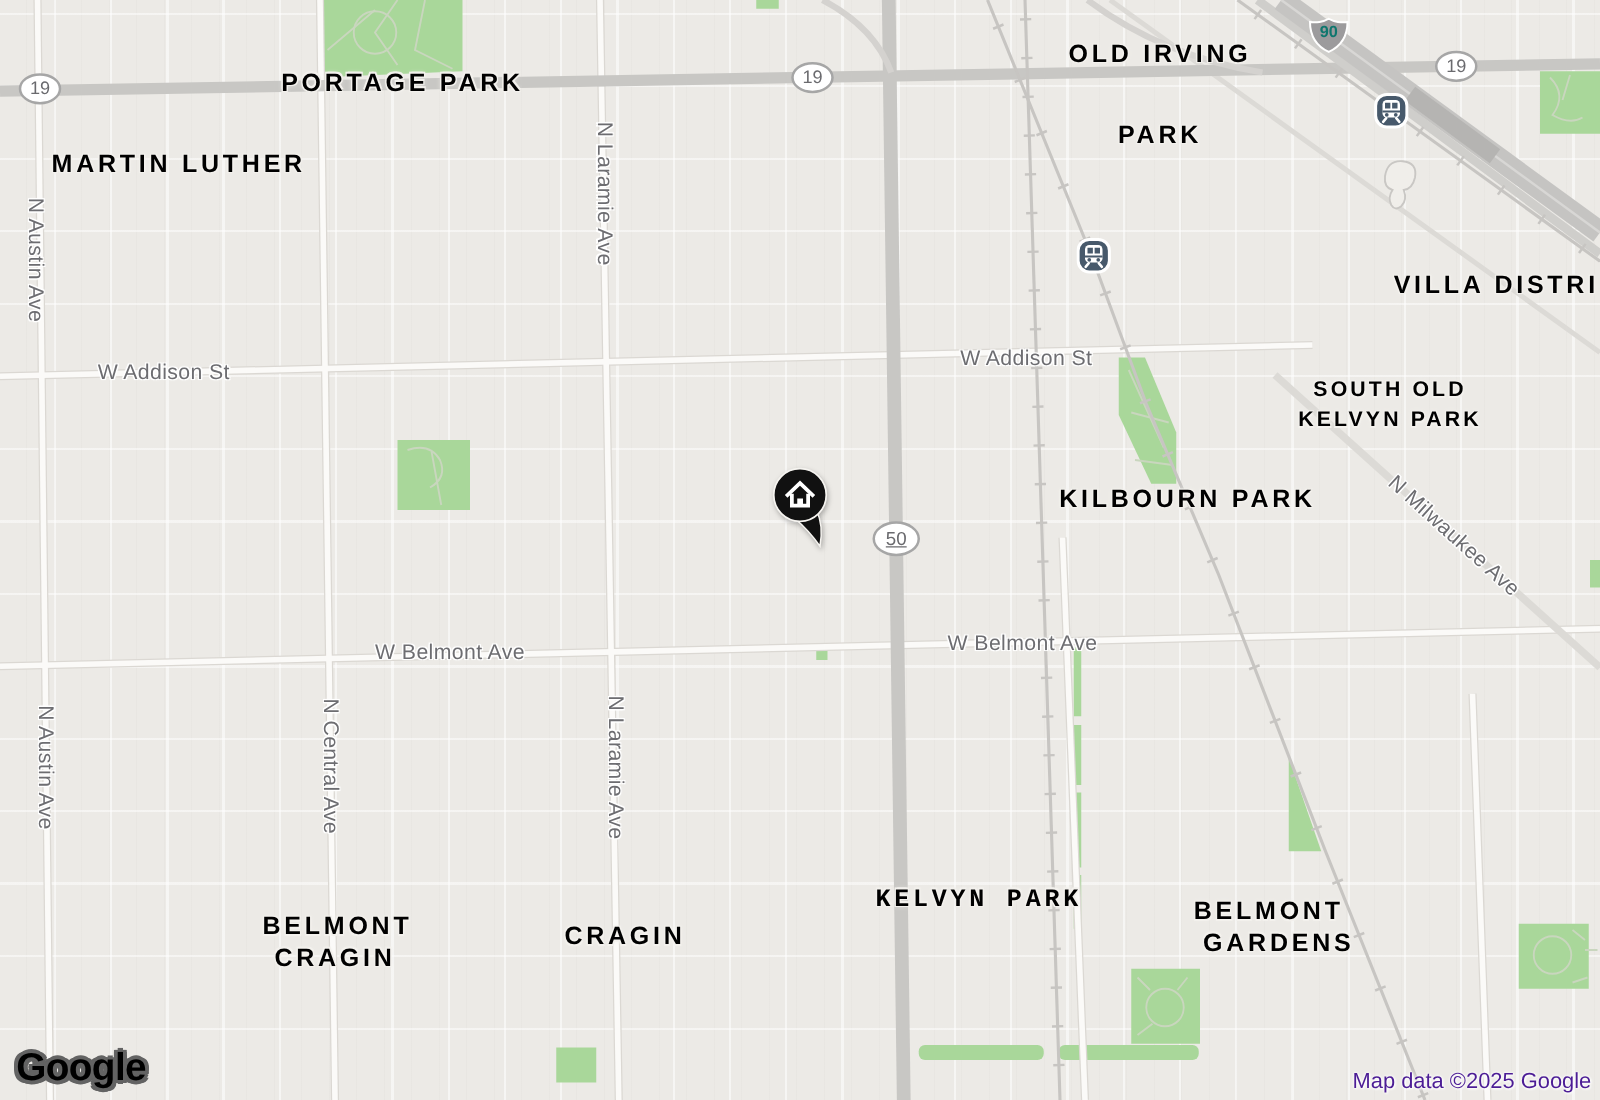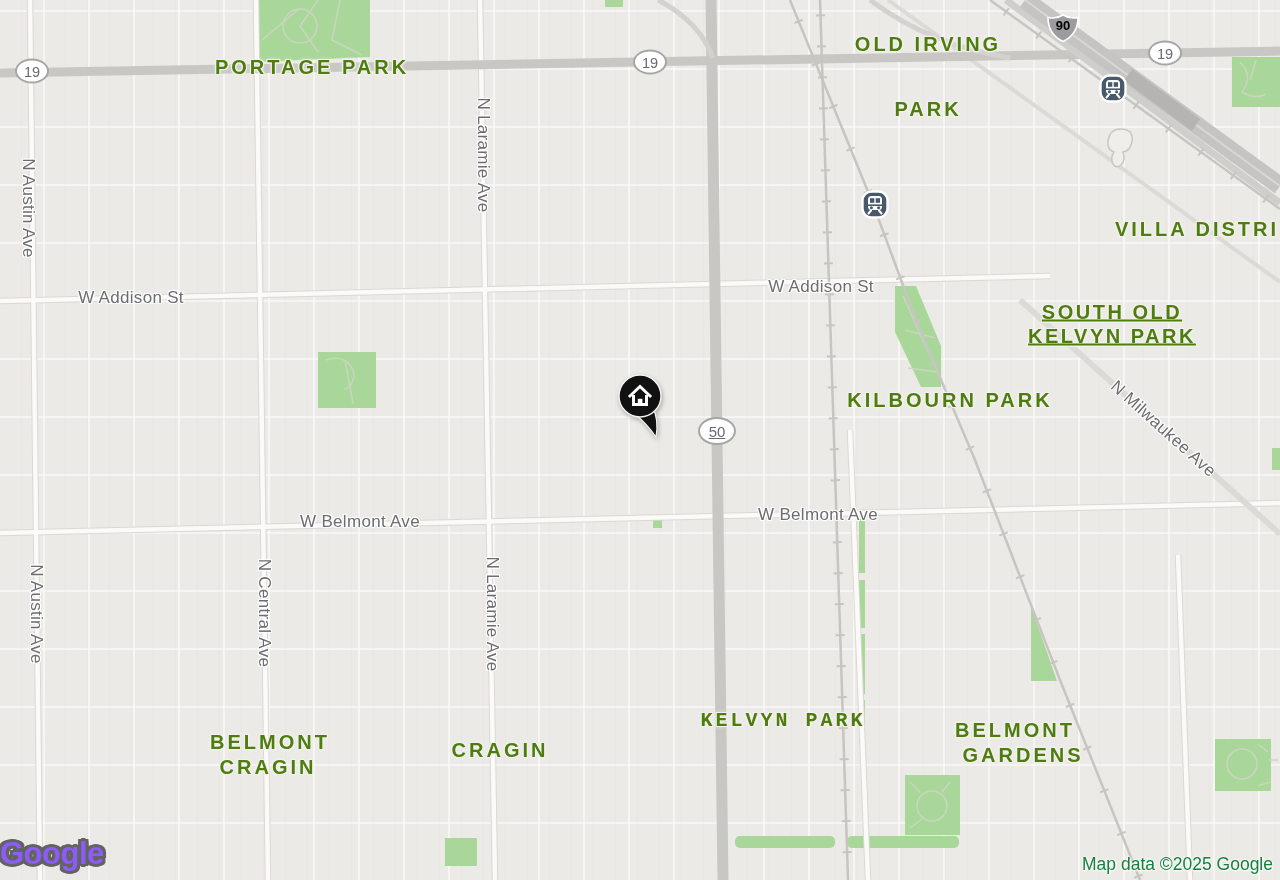--- a/index.html
+++ b/index.html
@@ -8,44 +8,44 @@
   
   #map::before{
     content:"";position:absolute;inset:0;pointer-events:none;
     background-image:
       repeating-linear-gradient(90deg, rgba(255,255,255,0) 0 43px, rgba(255,255,255,.55) 43px 45px),
       repeating-linear-gradient(0deg,  rgba(255,255,255,0) 0 56px, rgba(255,255,255,.5) 56px 58px),
       repeating-linear-gradient(90deg, rgba(190,187,182,0) 0 21px, rgba(190,187,182,.08) 21px 22px);
   }
   #mapsvg{position:absolute;left:0;top:0;}
   .lbl{position:absolute;white-space:nowrap;transform:translate(-50%,-50%);pointer-events:none;}
-  .nl{font-size:20px;font-weight:700;letter-spacing:3px;color:#4d7c0f;
+  .nl{font-size:20px;font-weight:700;letter-spacing:3px;color:#000000;
       text-shadow:-1px -1px 0 #f3f1ed,1px -1px 0 #f3f1ed,-1px 1px 0 #f3f1ed,1px 1px 0 #f3f1ed,0 0 4px #f3f1ed;}
-  .nl.sm{font-size:20px;letter-spacing:2.5px;text-decoration:underline;}
+  .nl.sm{font-size:17px;letter-spacing:2.5px;}
   .st{font-size:17px;font-weight:400;letter-spacing:.3px;color:#6d6d71;
       text-shadow:-1px -1px 0 #fff,1px -1px 0 #fff,-1px 1px 0 #fff,1px 1px 0 #fff,0 0 3px #fff;}
   .st.vert{transform:translate(-50%,-50%) rotate(90deg);}
   .st.diag{transform:translate(-50%,-50%) rotate(42deg);}
   .shield{position:absolute;width:34px;height:25px;transform:translate(-50%,-50%);
       background:#fff;border:2px solid #a6a6a6;border-radius:50%;box-sizing:border-box;
       display:flex;align-items:center;justify-content:center;
       font-size:14.5px;color:#6a6a6e;font-weight:400;}
   .shield.lg{width:38px;height:28px;font-size:15px;}
   .ishield{position:absolute;width:34px;height:29px;transform:translate(-50%,-50%);}
   .ishield span{position:absolute;left:0;top:4px;width:100%;text-align:center;
-      color:#000000;font-size:13px;font-weight:700;}
+      color:#0f766e;font-size:13px;font-weight:700;}
   .transit{position:absolute;width:28px;height:30px;transform:translate(-50%,-50%);cursor:pointer;}
   #marker{position:absolute;left:608px;top:362px;width:66px;height:82px;cursor:pointer;
       filter:drop-shadow(1px 2px 2px rgba(0,0,0,.28));}
-  #glogo{position:absolute;left:0;top:836px;font-size:31px;font-weight:700;letter-spacing:-.5px;
-      color:#8b5cf6;cursor:pointer;
+  #glogo{position:absolute;left:13px;top:836px;font-size:31px;font-weight:700;letter-spacing:-.5px;
+      color:#000000;cursor:pointer;
       text-shadow:-3px 0 0 #636363,3px 0 0 #636363,0 -3px 0 #636363,0 3px 0 #636363,
                   -2px -2px 0 #636363,2px -2px 0 #636363,-2px 2px 0 #636363,2px 2px 0 #636363,
                   -3px 2px 0 #636363, 3px 2px 0 #636363, -3px -2px 0 #636363, 3px -2px 0 #636363;}
-  #attrib{position:absolute;right:7px;bottom:5px;font-size:17.5px;color:#15803d;
+  #attrib{position:absolute;right:7px;bottom:5px;font-size:17.5px;color:#4c1d95;
       text-shadow:0 0 2px #fff,0 0 3px #fff,1px 1px 2px #fff;}
 </style>
 </head>
 <body>
 
 <div id="map">
 
   <svg id="mapsvg" width="1280" height="880" viewBox="0 0 1280 880">
 
     <g fill="#a9d79a" stroke="none">
@@ -186,21 +186,22 @@
           <line x1="1165.8" y1="132.3" x2="1171.1" y2="125.0"></line>
           <line x1="1198.3" y1="155.7" x2="1203.6" y2="148.4"></line>
           <line x1="1230.7" y1="179.1" x2="1236.0" y2="171.8"></line>
           <line x1="1263.2" y1="202.4" x2="1268.5" y2="195.1"></line>
         </g>
       </g>
 
     <path d="M1108,141 q2,-13 14,-12 q12,1 10,13 q-2,9 -9,10 q3,8 -2,13 q-5,4 -8,-1 q-3,-6 1,-12 q-7,-2 -6,-11 Z" fill="#f0eeea" stroke="#c9c7c4" stroke-width="1.5"></path>
   </svg>
 
-  <div class="lbl nl" style="left:312px;top:67px;text-align:right;">PORTAGE PARK</div>
+  <div class="lbl nl" style="left:322px;top:67px;text-align:right;">PORTAGE PARK</div>
+  <div class="lbl nl" style="left:143px;top:132px;">MARTIN LUTHER</div>
   <div class="lbl nl" style="left:928px;top:44px;">OLD IRVING</div>
   <div class="lbl nl" style="left:928px;top:68px;margin-top:41px;">PARK</div>
   <div class="lbl nl" style="left:1197px;top:229px;">VILLA DISTRI</div>
   <div class="lbl nl sm" style="left:1112px;top:312px;">SOUTH OLD</div>
   <div class="lbl nl sm" style="left:1112px;top:336px;">KELVYN PARK</div>
   <div class="lbl nl" style="left:950px;top:400px;text-align:center;">KILBOURN PARK</div>
   <div class="lbl nl" style="left:783px;top:720px;font-family:Liberation Mono, monospace;">KELVYN PARK</div>
   <div class="lbl nl" style="left:1015px;top:730px;">BELMONT</div>
   <div class="lbl nl" style="left:1013px;top:755px;margin-left:10px;">GARDENS</div>
   <div class="lbl nl" style="left:270px;top:742px;">BELMONT</div>

